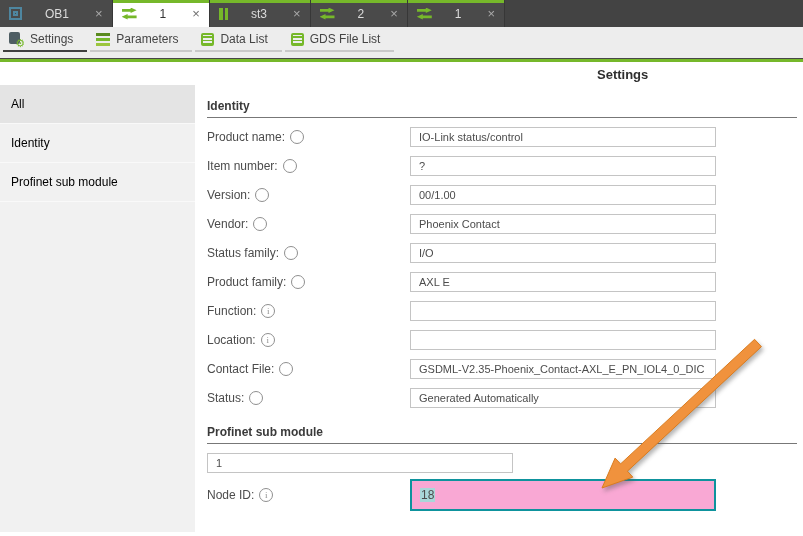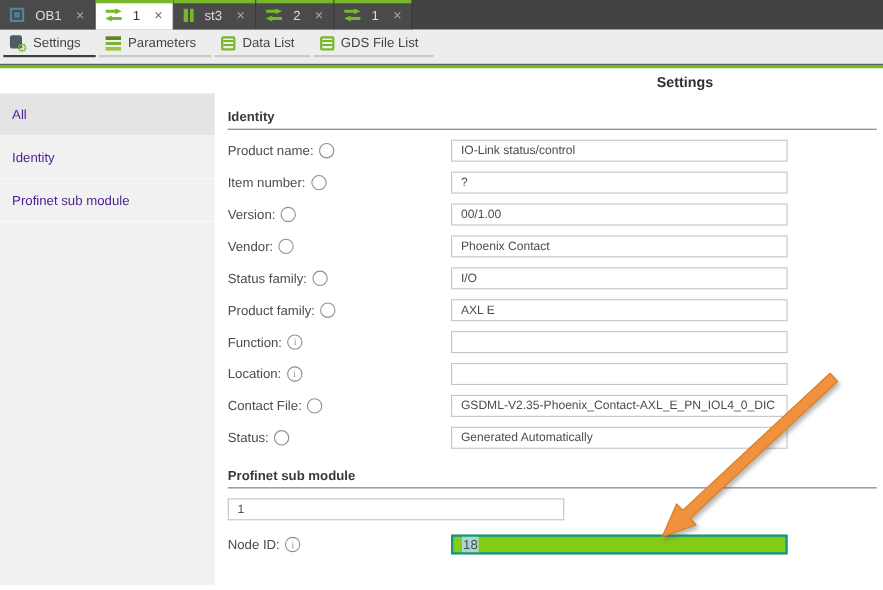--- a/index.html
+++ b/index.html
@@ -9,21 +9,21 @@
   }
   html,body{margin:0;padding:0;}
   body{
     width:803px;height:536px;overflow:hidden;background:#fff;
     font-family:"Liberation Sans","DejaVu Sans",sans-serif;font-size:12px;color:#4c4c4c;
   }
   .app{position:relative;width:803px;height:536px;background:#fff;}
 
   
   .tabbar{position:absolute;left:0;top:0;right:0;height:27px;background:var(--dark);display:flex;}
-  .doc-tab{position:relative;display:flex;align-items:center;gap:10px;padding:0 9px;
+  .doc-tab{position:relative;display:flex;align-items:center;gap:23px;padding:0 9px;
     background:#4a4a4a;border-right:1px solid #373737;color:#dcdcdc;font-size:12px;cursor:default;}
   .doc-tab.green-top::before{content:"";position:absolute;top:0;left:0;right:0;height:3px;background:var(--green);}
   .doc-tab.active{background:#ffffff;color:#333;}
   .tab-close{color:#a9a9a9;font-size:13px;line-height:1;margin-left:3px;cursor:pointer;}
   .doc-tab.active .tab-close{color:#6e6e6e;}
   .tab-icon{display:inline-block;flex:none;}
 
   
   .i-organization-block-icon{width:13px;height:13px;border:2px solid #4e86a0;box-sizing:border-box;position:relative;}
   .i-organization-block-icon::after{content:"";position:absolute;left:2px;top:2px;width:5px;height:5px;border:2px solid #4e86a0;box-sizing:border-box;}
@@ -49,37 +49,37 @@
   .i-data-list-icon,.i-gds-port-list-icon{width:13px;height:13px;border:2px solid var(--green);border-radius:2px;box-sizing:border-box;
     background:linear-gradient(transparent 0 1.5px,var(--green) 1.5px 3px,transparent 3px 5px,var(--green) 5px 6.5px,transparent 6.5px 8.5px,var(--green) 8.5px 10px,transparent 10px);}
 
   .sep-dark{position:absolute;left:0;top:58px;right:0;height:1px;background:#474747;}
   .sep-green{position:absolute;left:0;top:59px;right:0;height:3px;background:var(--green);}
 
   .page-title{position:absolute;left:597px;top:67px;font-size:13px;font-weight:bold;color:#2f2f2f;}
 
   
   .sidebar{position:absolute;left:0;top:85px;width:195px;height:447px;background:#f1f1f1;}
-  .side-item{height:39px;display:flex;align-items:center;padding-left:11px;color:#4c1d95;
+  .side-item{height:39px;display:flex;align-items:center;padding-left:11px;color:#000000;
     border-bottom:1px solid #f9f9f9;cursor:pointer;box-sizing:border-box;}
   .side-item.selected{background:#e4e4e4;}
 
   
   .content{position:absolute;left:207px;top:85px;right:6px;}
   .sec-title{font-size:12px;font-weight:bold;color:#3a3a3a;padding:14px 0 4px 0;border-bottom:1px solid #777;}
   .section.second .sec-title{padding-top:17px;}
   .row{display:flex;align-items:center;margin-top:9px;height:20px;}
   .row.focused{height:26px;}
   .lbl{width:203px;display:flex;align-items:center;color:#4c4c4c;flex:none;}
   .info{display:inline-flex;align-items:center;justify-content:center;width:12px;height:12px;margin-left:5px;
     border:1px solid #8f8f8f;border-radius:50%;color:#8f8f8f;font-size:9px;line-height:1;
     font-family:"Liberation Serif",serif;cursor:pointer;}
   input.val{width:306px;height:20px;box-sizing:border-box;border:1px solid #c4c4c4;background:#fff;
     padding:0 8px;font-size:11px;color:#4c4c4c;font-family:inherit;flex:none;white-space:nowrap;overflow:hidden;}
-  div.val.textbox{width:306px;height:18px;box-sizing:border-box;border:2px solid var(--teal);background:#84cc16;
+  div.val.textbox{width:306px;height:32px;box-sizing:border-box;border:2px solid var(--teal);background:#f9a8d4;
     display:flex;align-items:center;padding:0 8px;flex:none;cursor:text;}
   .sel{background:#a9d7d9;padding:0 1px;}
 
   
   .arrow-overlay{position:absolute;left:0;top:0;width:803px;height:536px;pointer-events:none;z-index:50;}
   .arrow-overlay polygon{stroke:#d97c1f;stroke-width:1;stroke-linejoin:round;
     filter:drop-shadow(2px 3px 2px rgba(90,90,90,.45));}
 </style>
 </head>
 <body>

